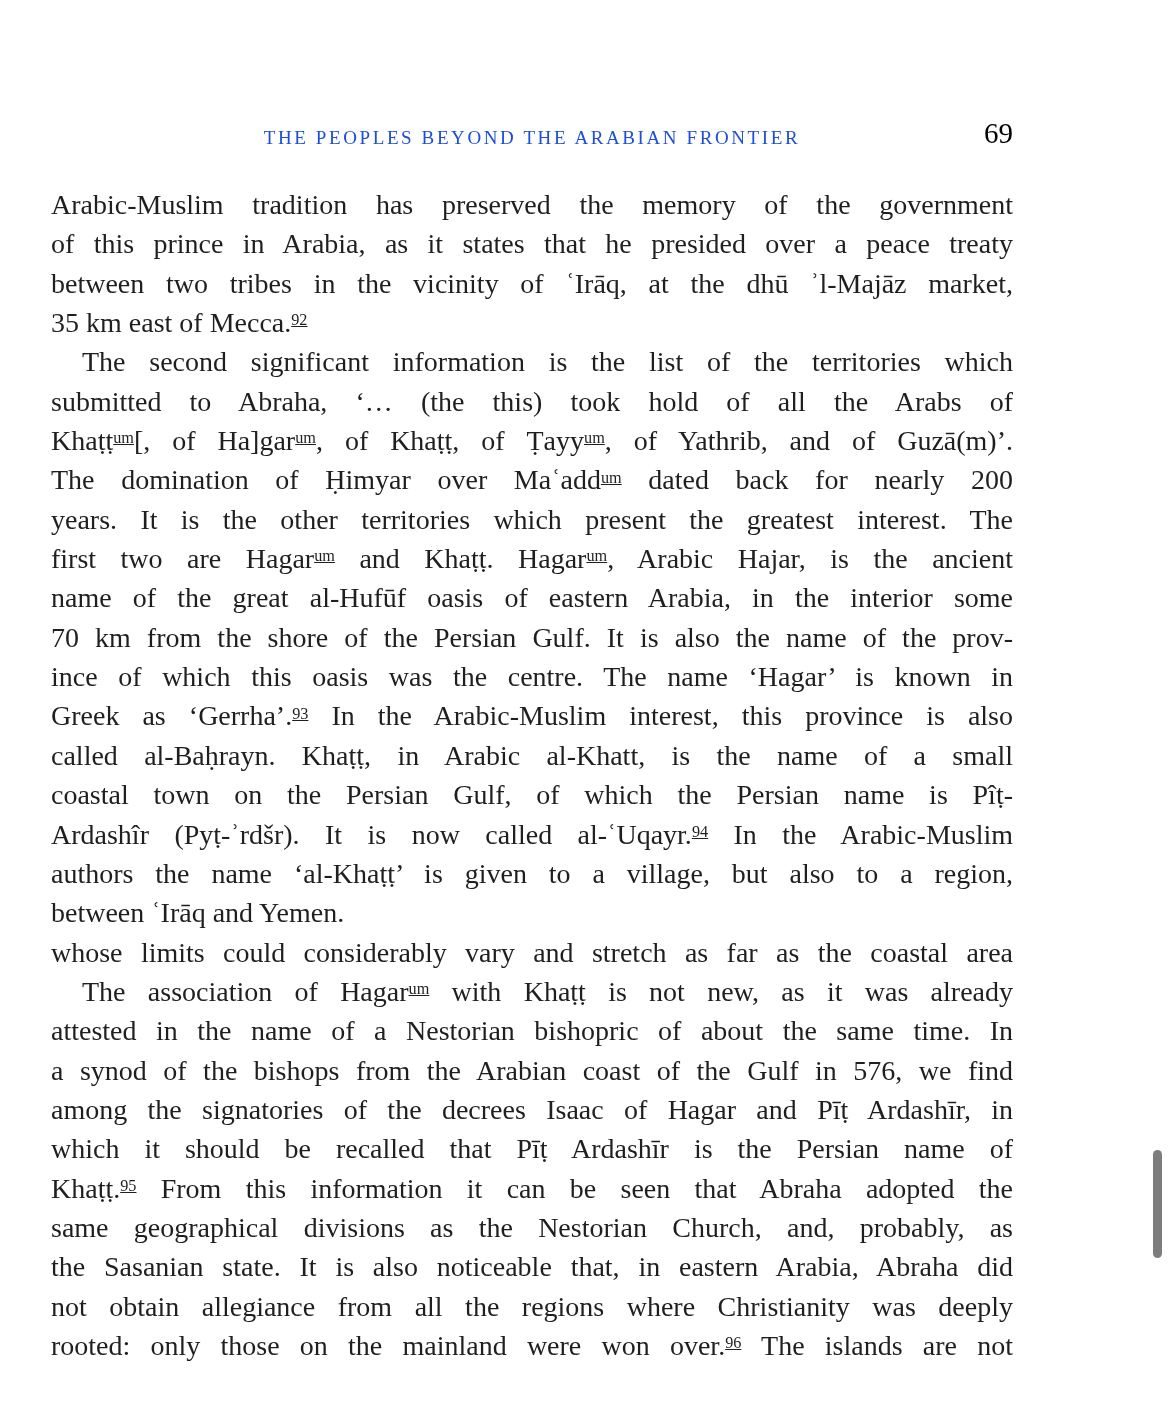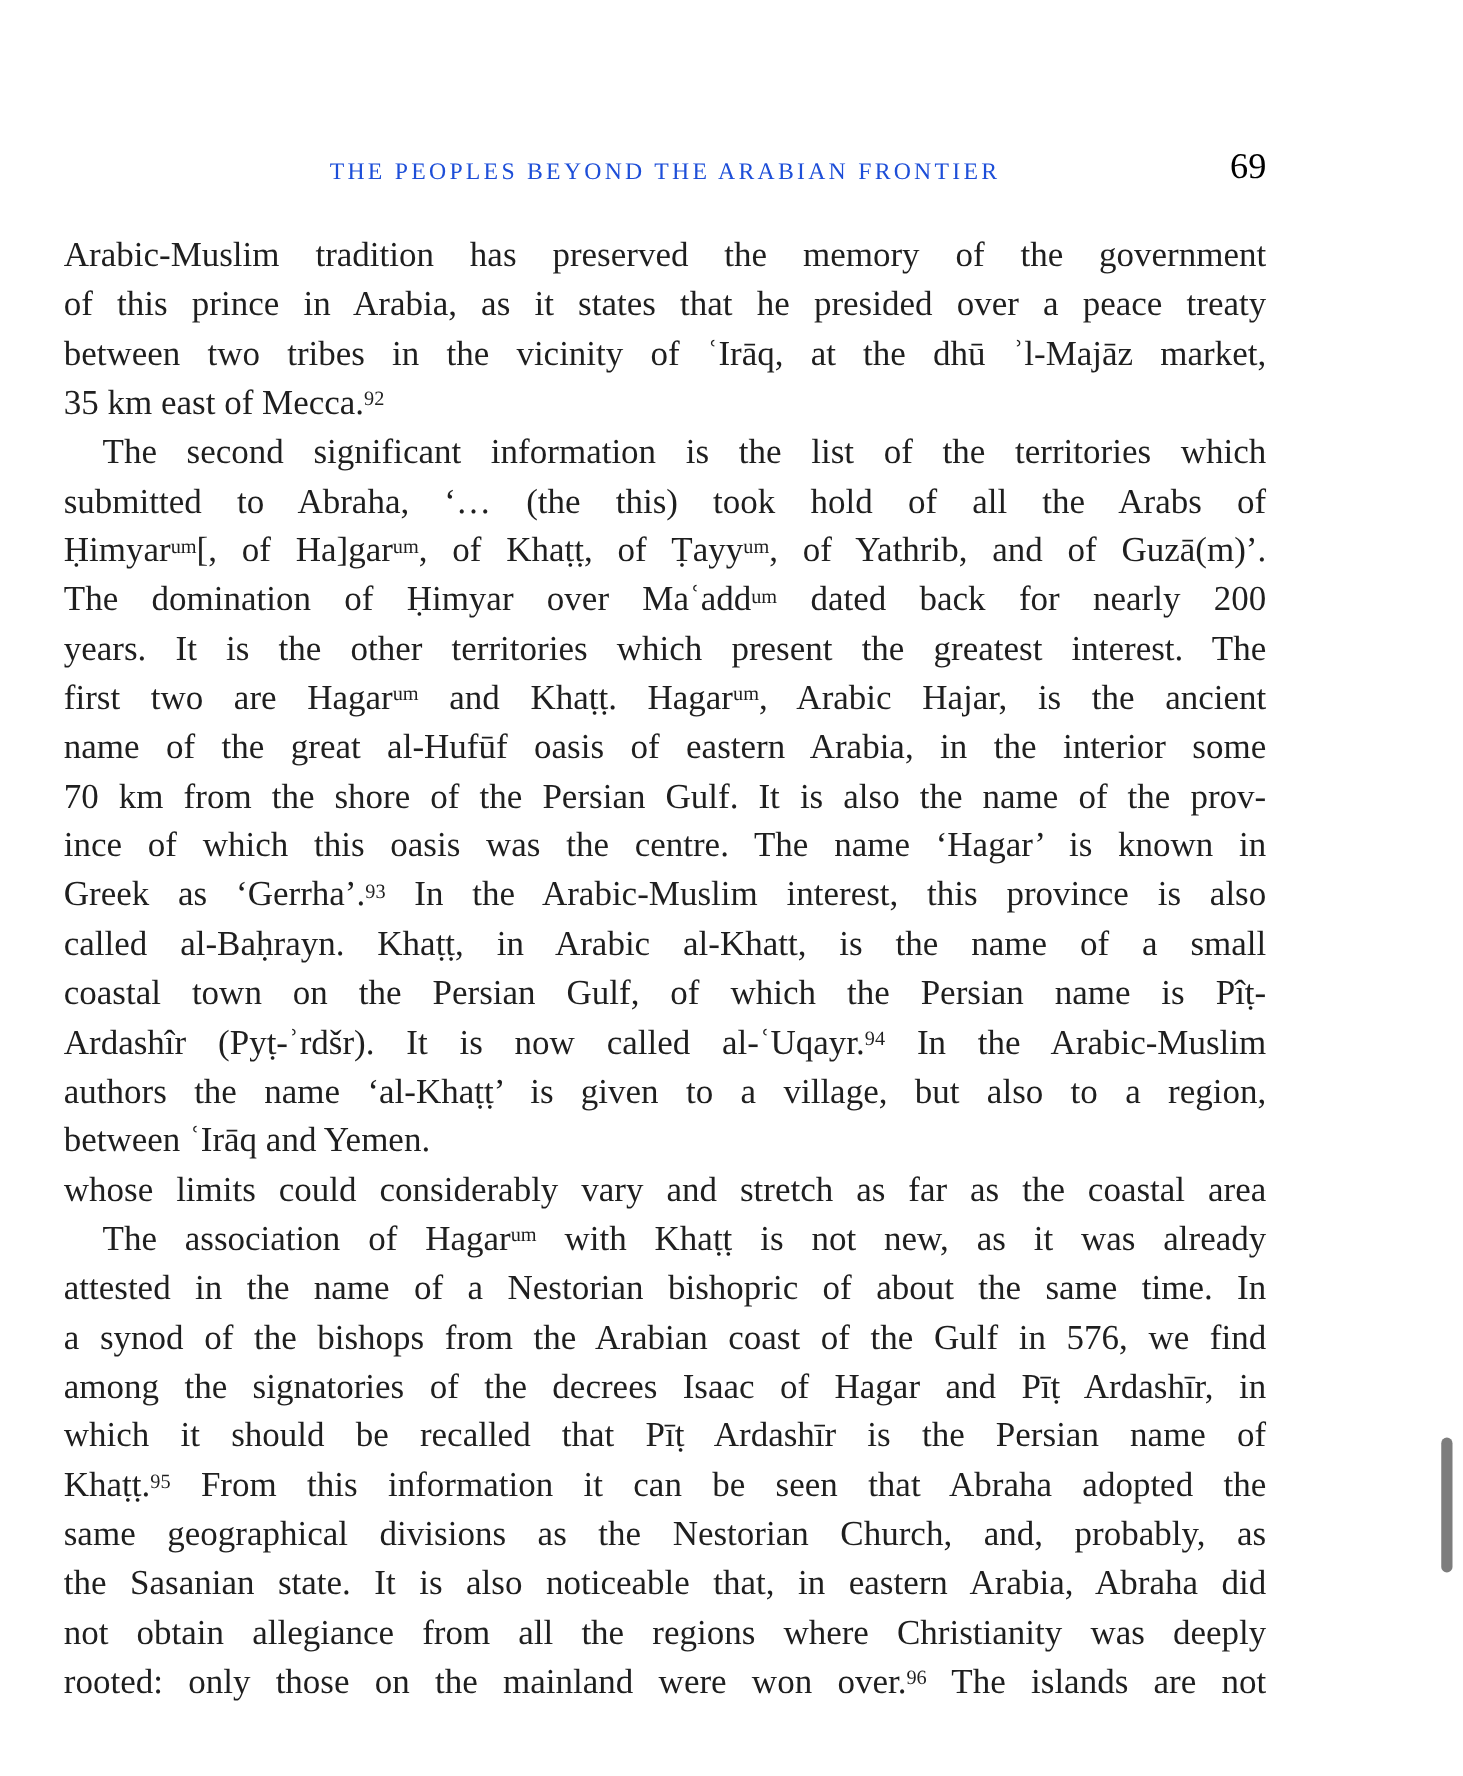--- a/index.html
+++ b/index.html
@@ -30,21 +30,21 @@
   .line {
     height: 39.35px; line-height: 39.35px;
     font-size: 28px;
     text-align: justify;
     text-align-last: justify;
     overflow: hidden;
     white-space: normal;
   }
   .line.lastline { text-align-last: left; }
   .line.indent { padding-left: 31px; }
-  .sup { font-size: 0.58em; position: relative; top: -0.42em; letter-spacing: 0; }
+  .sup { font-size: 0.58em; position: relative; top: -0.42em; letter-spacing: 0; text-decoration: underline; }
   .italic { }
   .scrollbar-thumb {
     position: absolute;
     left: 1153px; top: 1150px;
     width: 9px; height: 108px;
     border-radius: 5px;
   }
 </style>
 </head>
 <body style="color: rgb(31, 31, 31);">
@@ -54,21 +54,21 @@
   <div class="page-number">69</div>
 </div>
 
 <div class="body-text">
     <div class="line"><span>Arabic-Muslim tradition has preserved the memory of the government</span></div>
     <div class="line"><span>of this prince in Arabia, as it states that he presided over a peace treaty</span></div>
     <div class="line"><span>between two tribes in the vicinity of ʿIrāq, at the dhū ʾl-Majāz market,</span></div>
     <div class="line lastline"><span>35 km east of Mecca.</span><span class="sup">92</span></div>
     <div class="line indent"><span>The second significant information is the list of the territories which</span></div>
     <div class="line"><span>submitted to Abraha, ‘… (the this) took hold of all the Arabs of</span></div>
-    <div class="line"><span>Ḥimyar</span><span class="sup">um</span><span>[, of Ha]gar</span><span class="sup">um</span><span>, of Khaṭṭ, of Ṭayy</span><span class="sup">um</span><span>, of Yathrib, and of Guzā(m)’.</span></div>
+    <div class="line"><span>Khaṭṭ</span><span class="sup">um</span><span>[, of Ha]gar</span><span class="sup">um</span><span>, of Khaṭṭ, of Ṭayy</span><span class="sup">um</span><span>, of Yathrib, and of Guzā(m)’.</span></div>
     <div class="line"><span>The domination of Ḥimyar over Maʿadd</span><span class="sup">um</span><span> dated back for nearly 200</span></div>
     <div class="line"><span>years. It is the other territories which present the greatest interest. The</span></div>
     <div class="line"><span>first two are Hagar</span><span class="sup">um</span><span> and Khaṭṭ. Hagar</span><span class="sup">um</span><span>, Arabic Hajar, is the ancient</span></div>
     <div class="line"><span>name of the great al-Hufūf oasis of eastern Arabia, in the interior some</span></div>
     <div class="line"><span>70 km from the shore of the Persian Gulf. It is also the name of the prov-</span></div>
     <div class="line"><span>ince of which this oasis was the centre. The name ‘Hagar’ is known in</span></div>
     <div class="line"><span>Greek as ‘Gerrha’.</span><span class="sup">93</span><span> In the Arabic-Muslim interest, this province is also</span></div>
     <div class="line"><span>called al-Baḥrayn. Khaṭṭ, in Arabic al-Khatt, is the name of a small</span></div>
     <div class="line"><span>coastal town on the Persian Gulf, of which the Persian name is Pîṭ-</span></div>
     <div class="line"><span>Ardashîr </span><span class="italic">(Pyṭ-ʾrdšr)</span><span>. It is now called al-ʿUqayr.</span><span class="sup">94</span><span> In the Arabic-Muslim</span></div>

